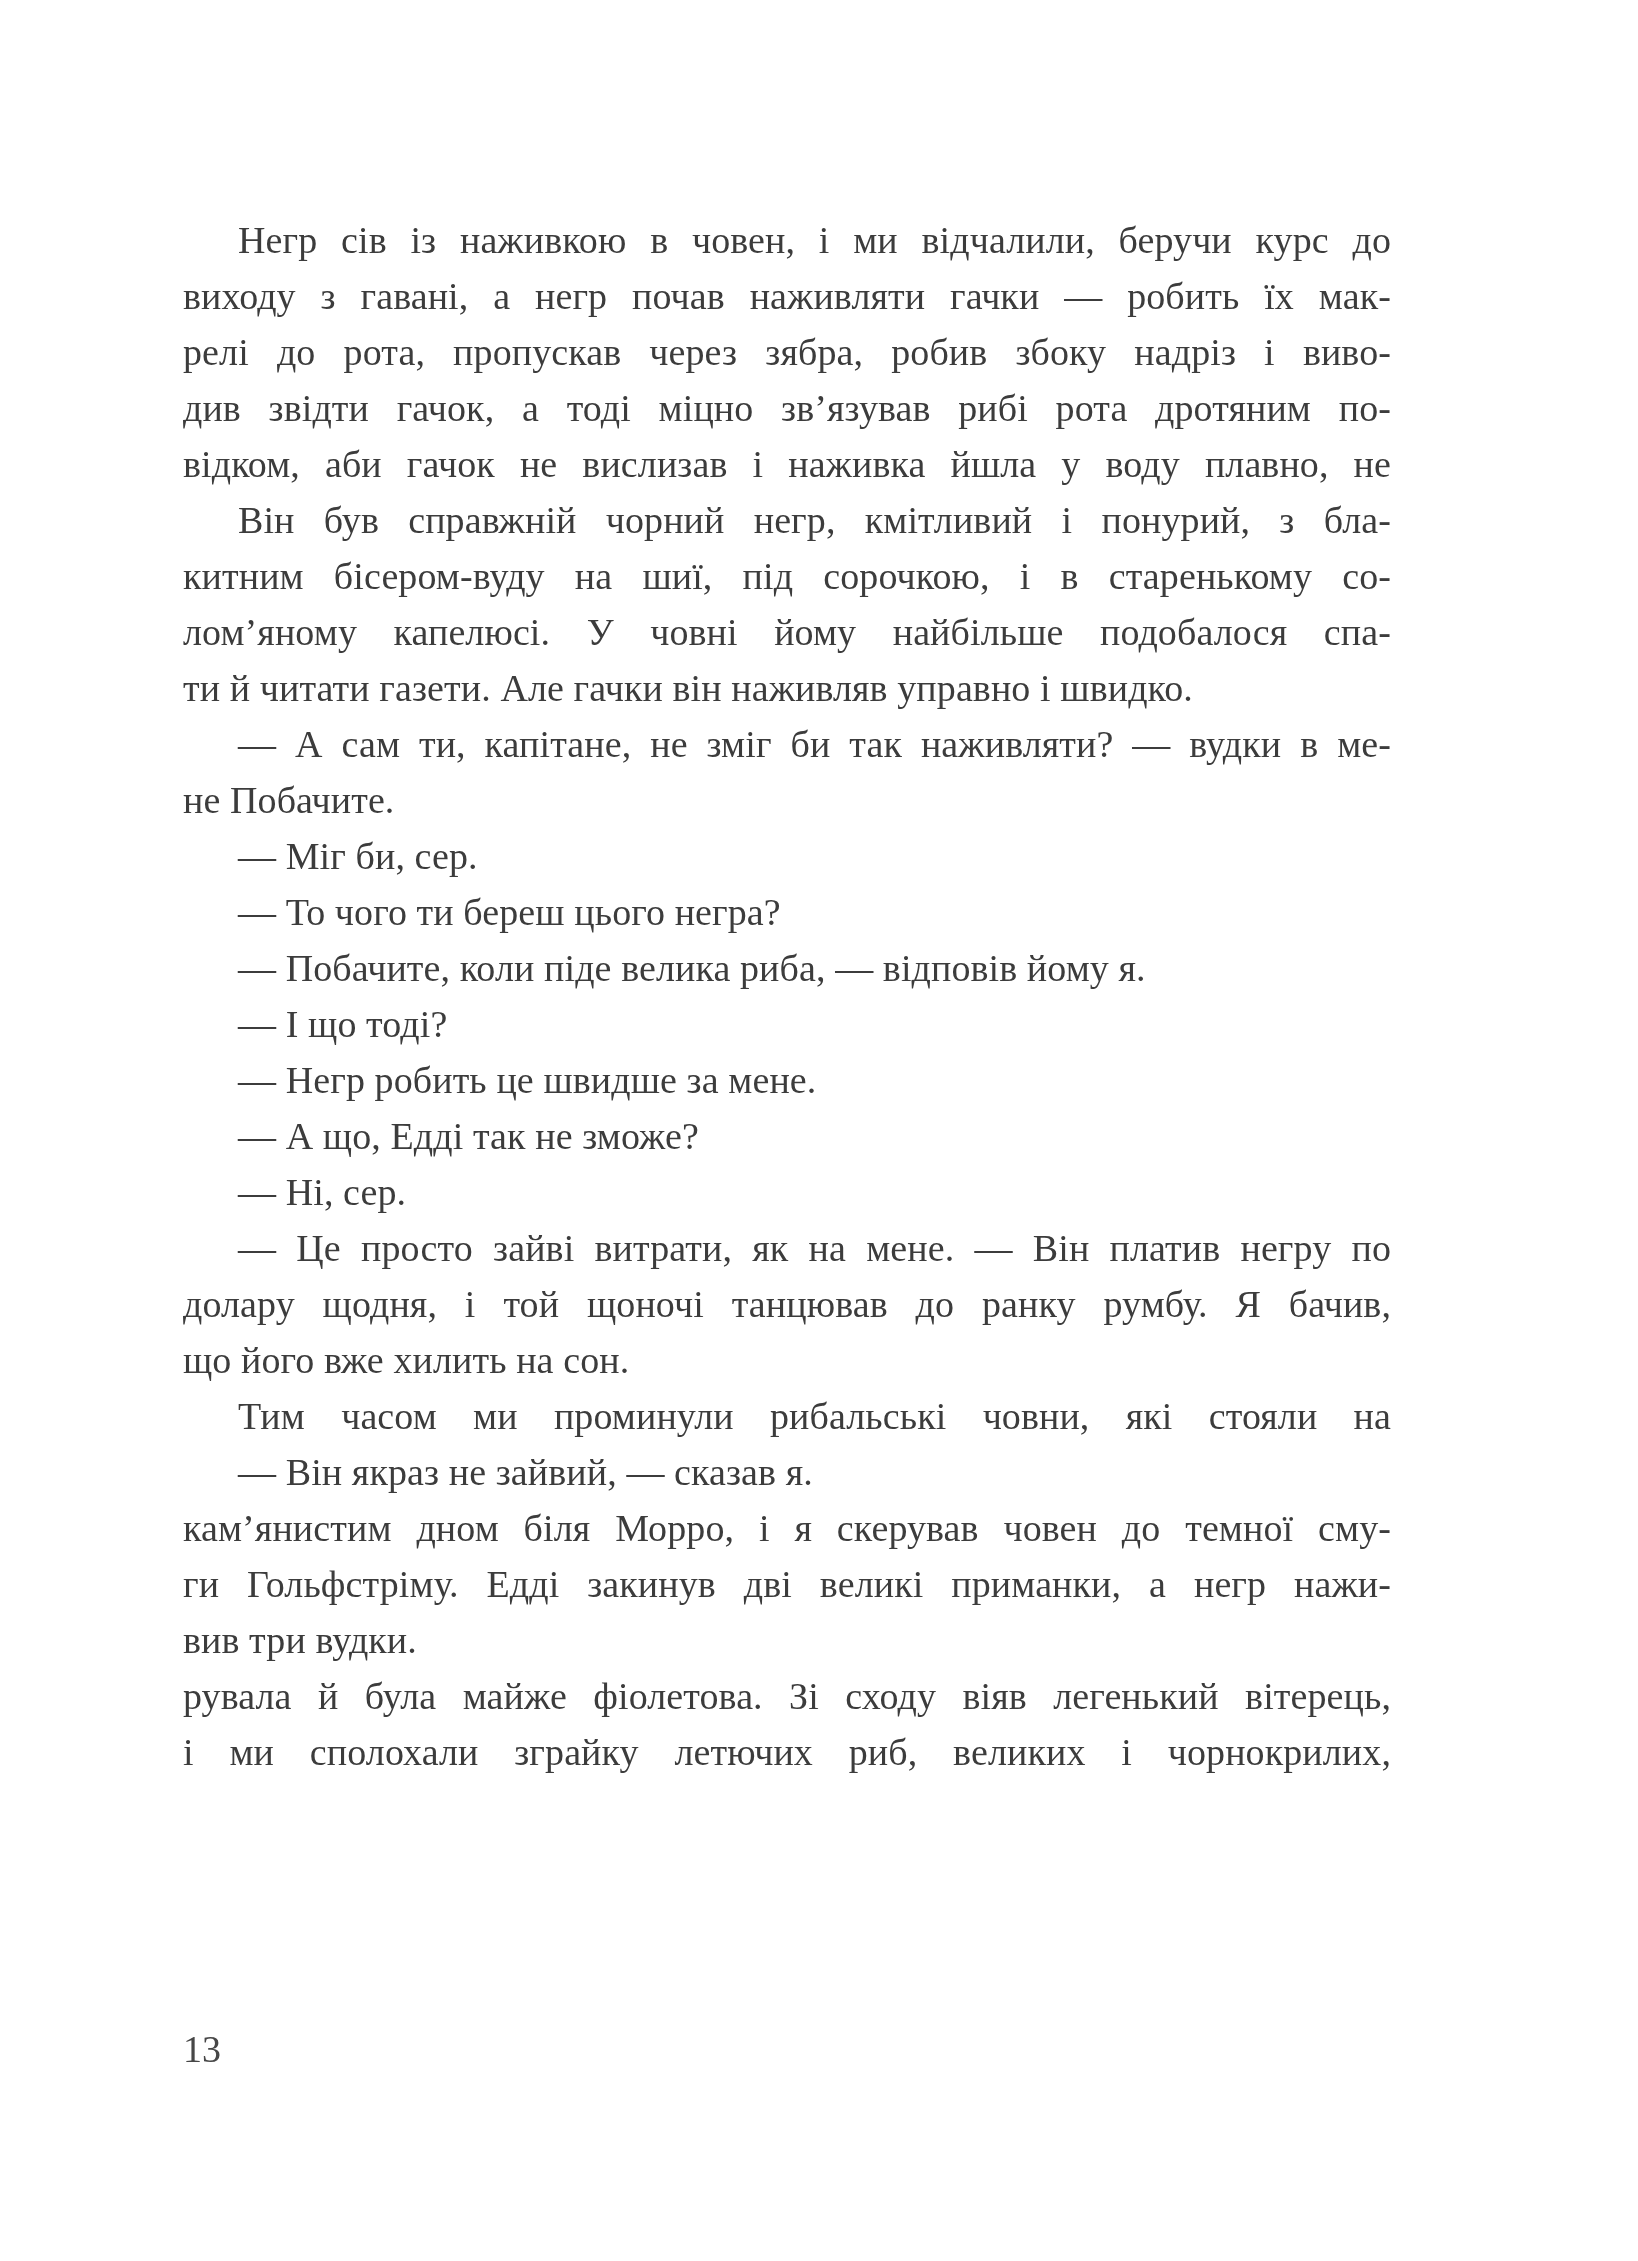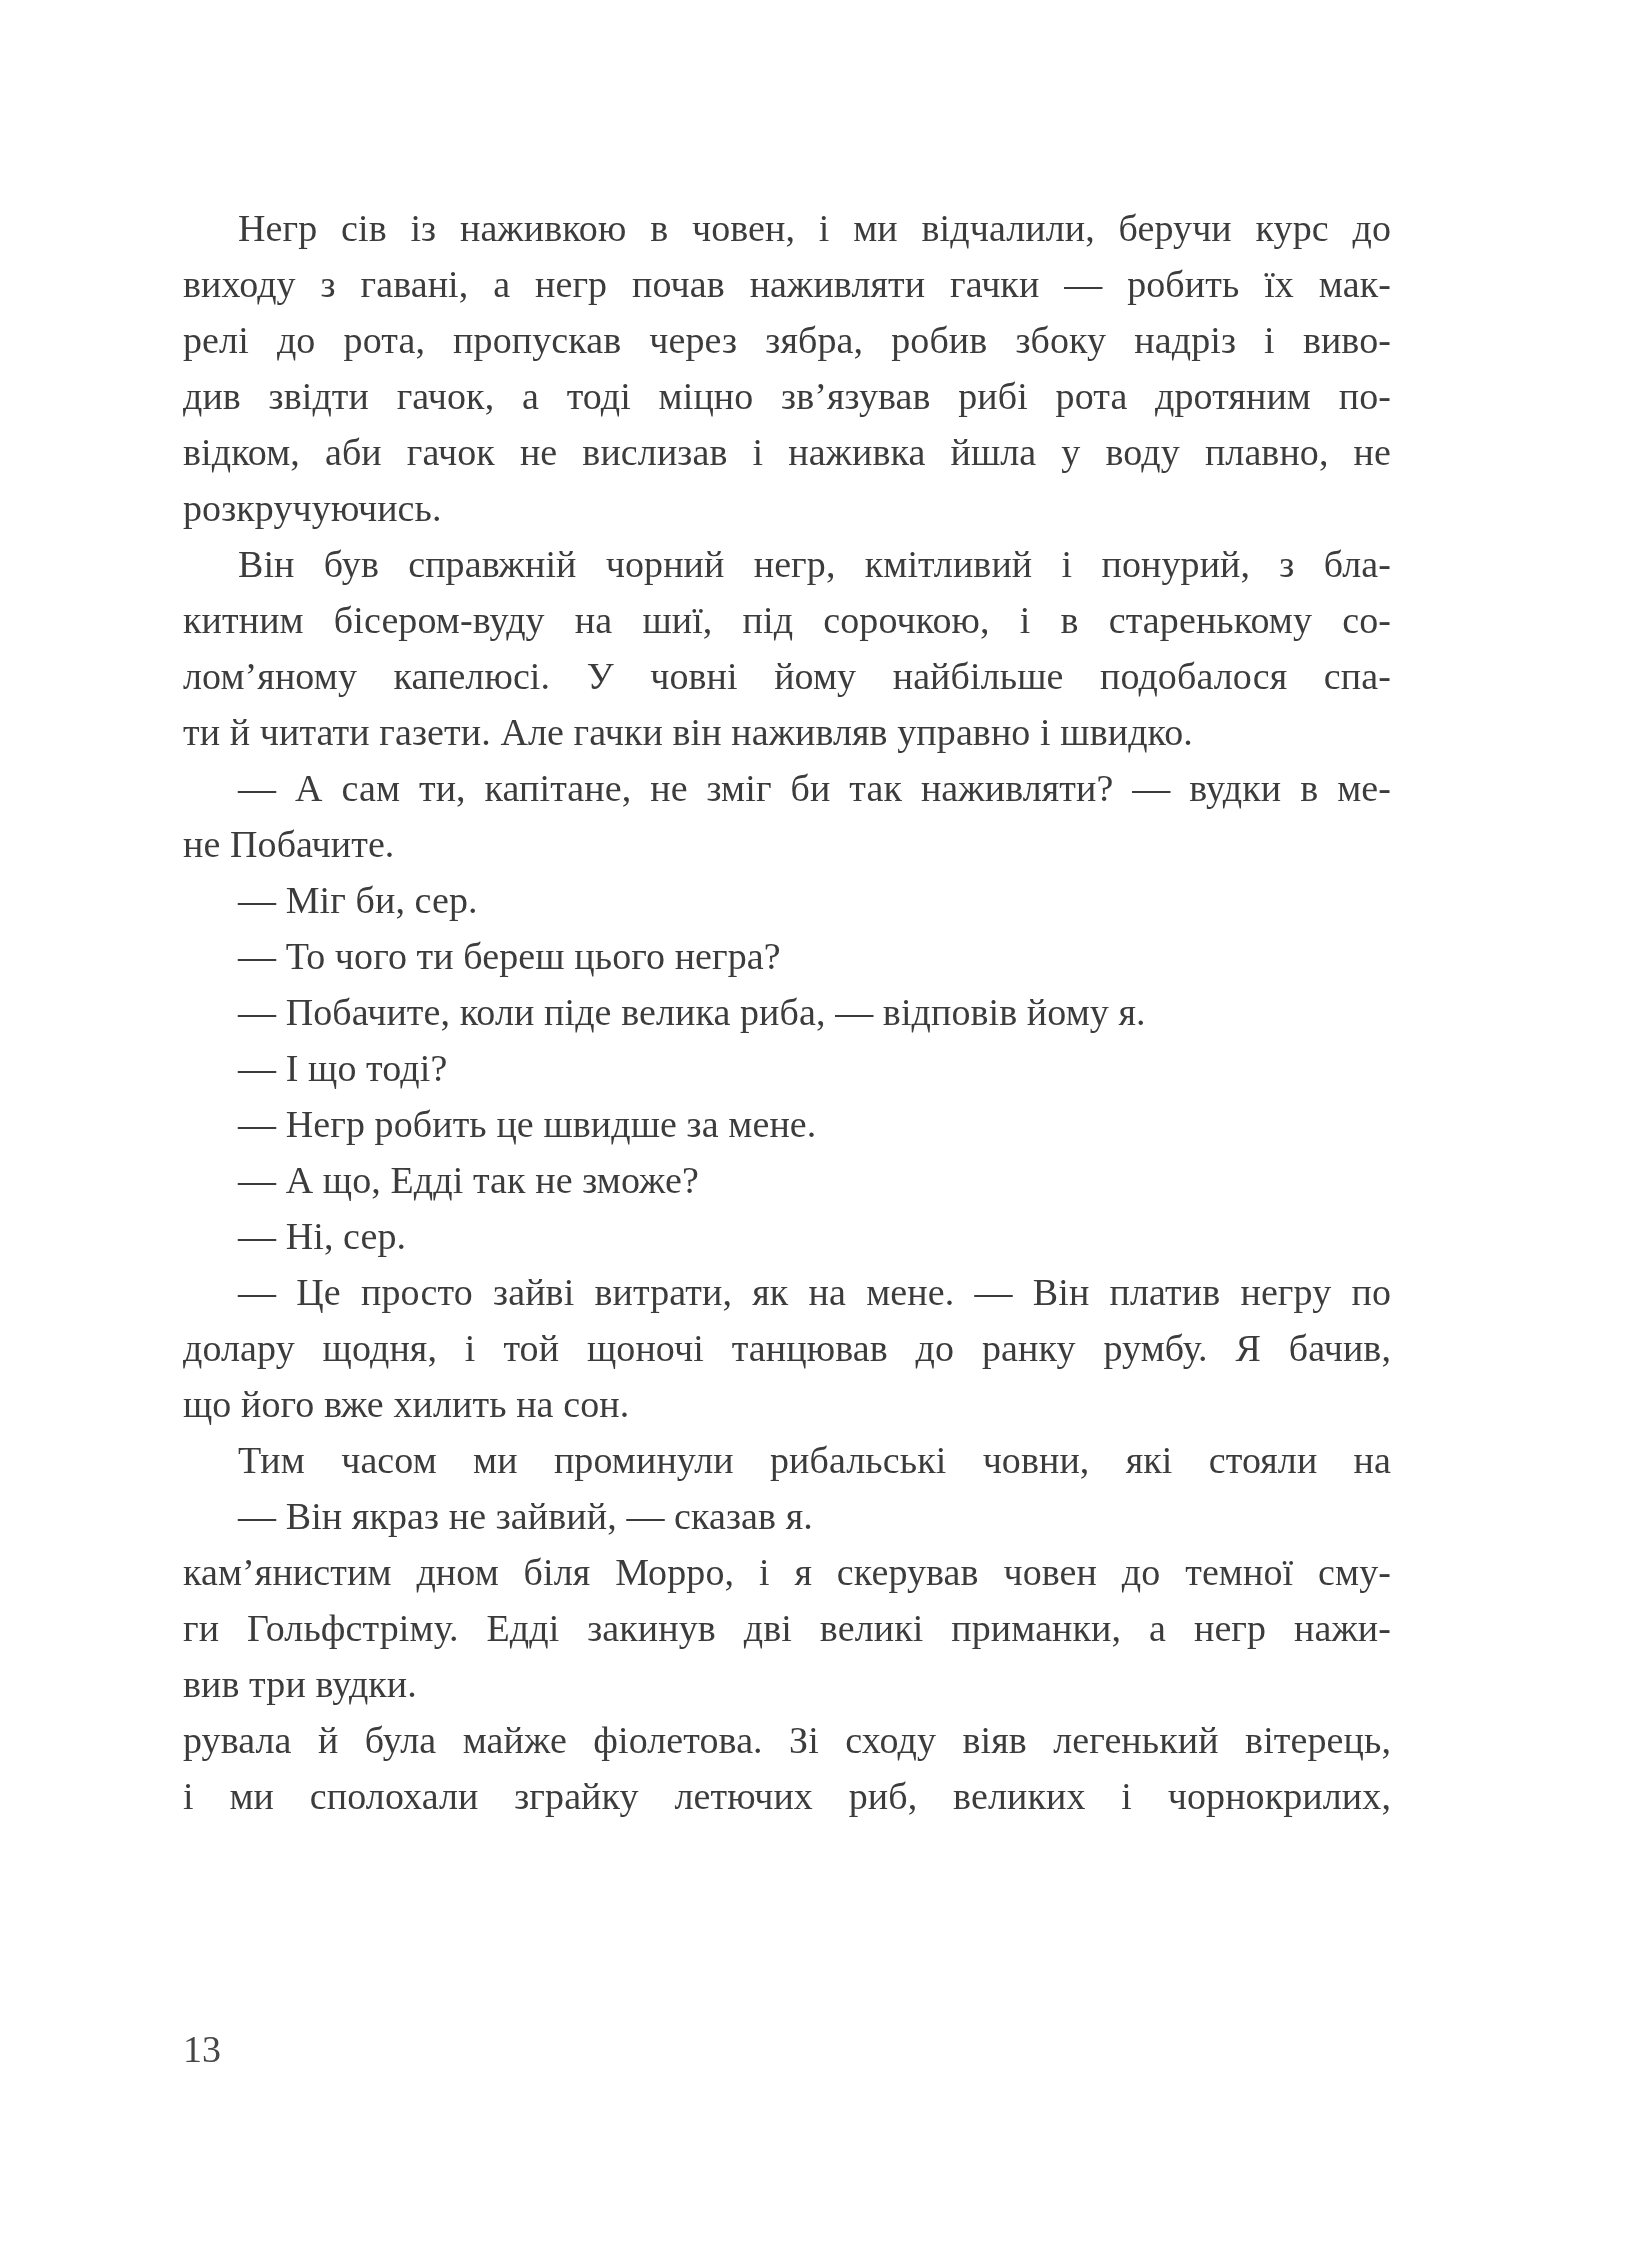--- a/index.html
+++ b/index.html
@@ -13,21 +13,21 @@
   .page {
     position: relative;
     width: 1638px;
     height: 2261px;
     background: #ffffff;
     overflow: hidden;
   }
   .textblock {
     position: absolute;
     left: 183px;
-    top: 200px;
+    top: 212px;
     width: 1208px;
     color: #3c3c3c;
     font-size: 38px;
   }
   .line {
     height: 56px;
     line-height: 56px;
     text-align: left;
     letter-spacing: 0.1px;
   }
@@ -53,21 +53,20 @@
 <body>
 
 <div class="page">
 
   <div class="textblock">
     <div class="line in ju">Негр сів із наживкою в човен, і ми відчалили, беручи курс до</div>
     <div class="line ju">виходу з гавані, а негр почав наживляти гачки — робить їх мак-</div>
     <div class="line ju">релі до рота, пропускав через зябра, робив збоку надріз і виво-</div>
     <div class="line ju">див звідти гачок, а тоді міцно зв’язував рибі рота дротяним по-</div>
     <div class="line ju">відком, аби гачок не вислизав і наживка йшла у воду плавно, не</div>
-    <div class="line">розкручуючись.</div>
     <div class="line in ju">Він був справжній чорний негр, кмітливий і понурий, з бла-</div>
     <div class="line ju">китним бісером-вуду на шиї, під сорочкою, і в старенькому со-</div>
     <div class="line ju">лом’яному капелюсі. У човні йому найбільше подобалося спа-</div>
     <div class="line">ти й читати газети. Але гачки він наживляв управно і швидко.</div>
     <div class="line in ju">— А сам ти, капітане, не зміг би так наживляти? — вудки в ме-</div>
     <div class="line">не Побачите.</div>
     <div class="line in">— Міг би, сер.</div>
     <div class="line in">— То чого ти береш цього негра?</div>
     <div class="line in">— Побачите, коли піде велика риба, — відповів йому я.</div>
     <div class="line in">— І що тоді?</div>

